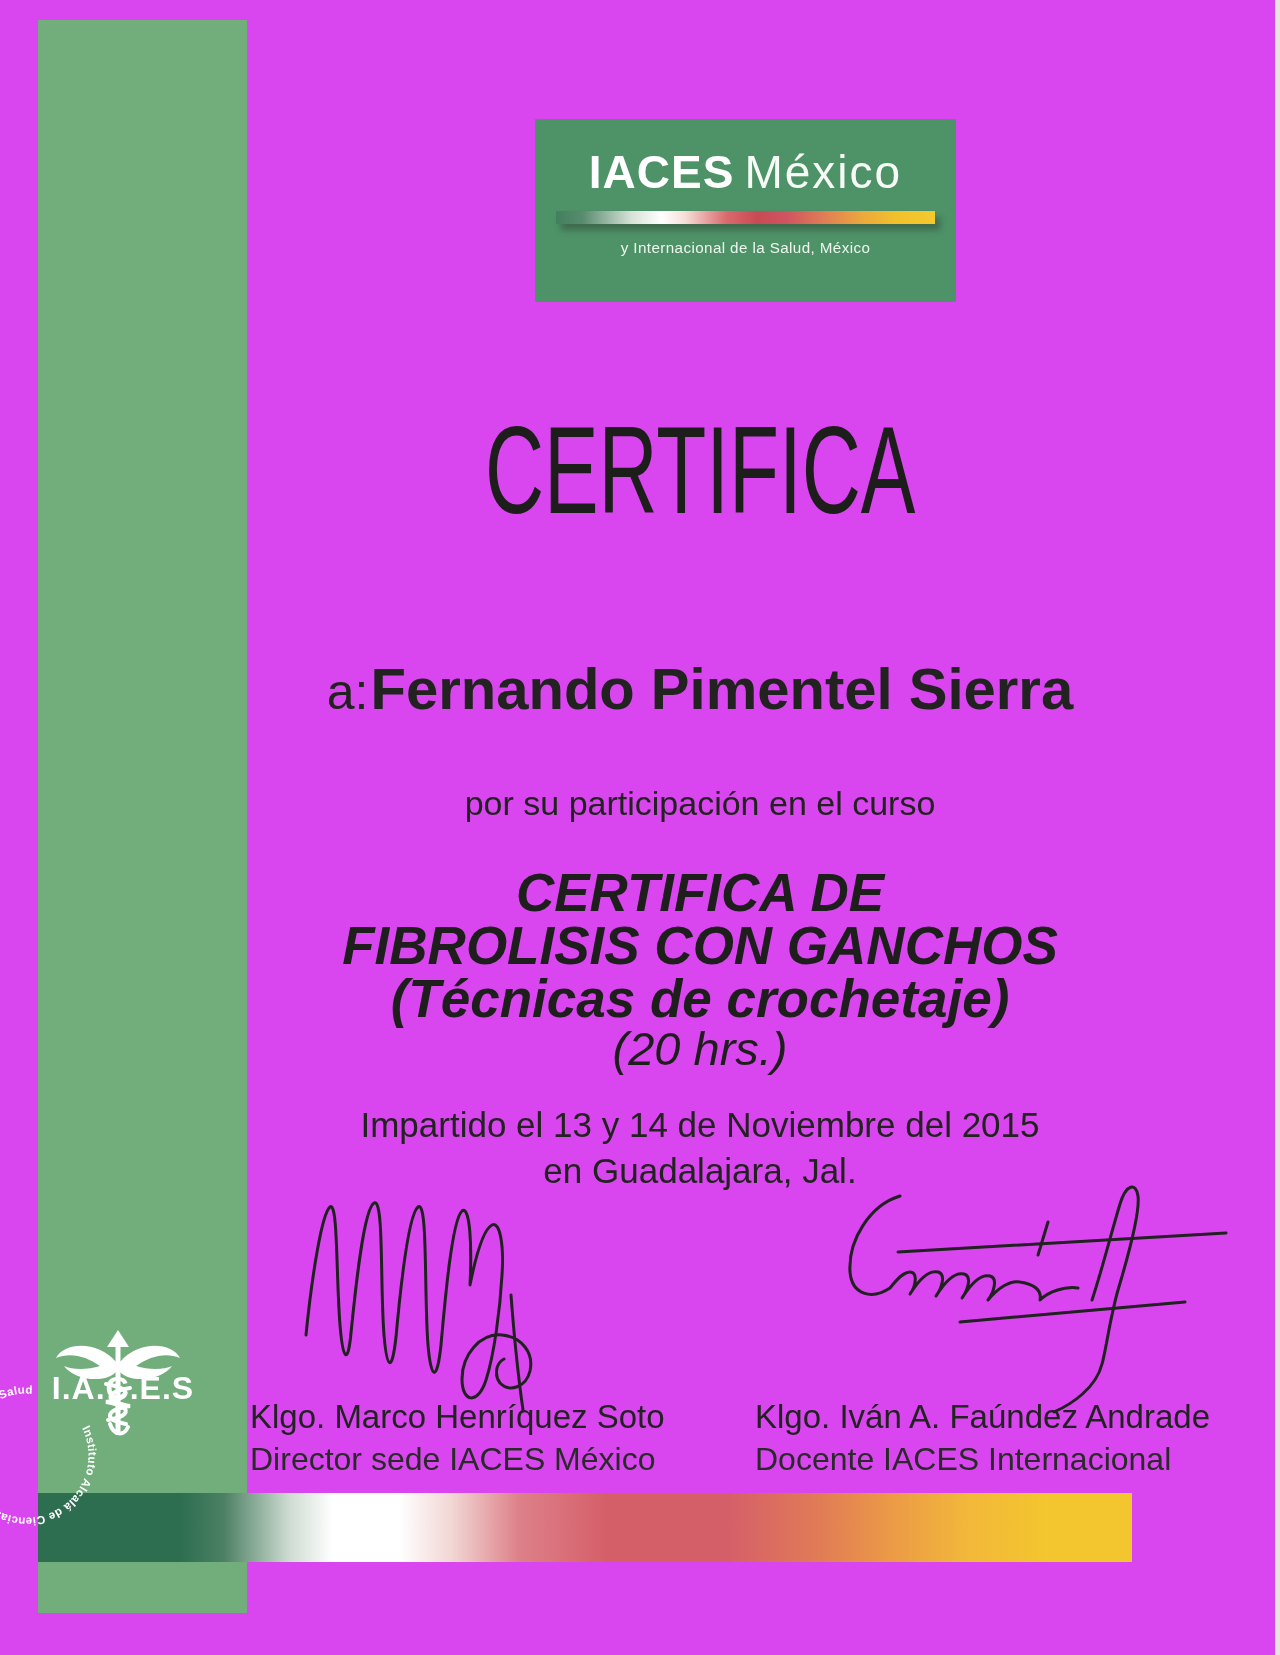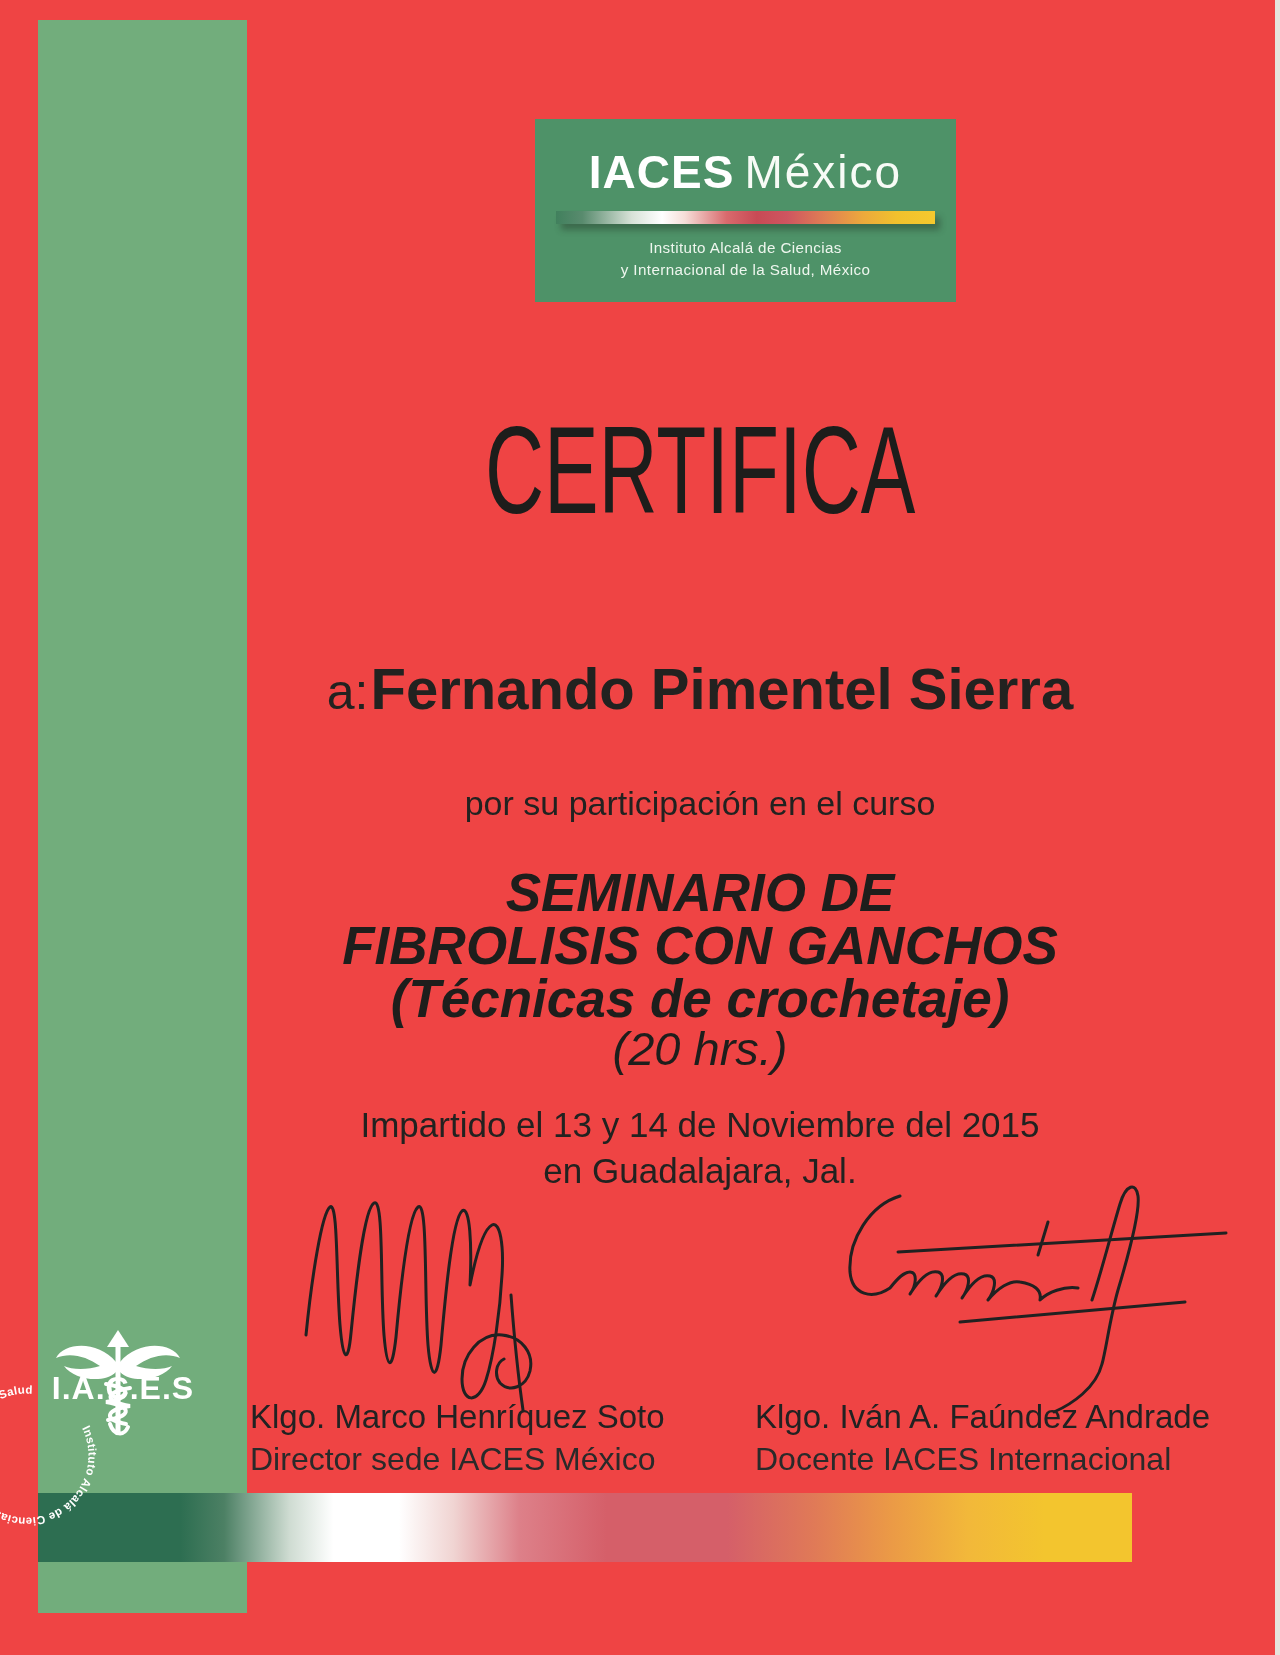--- a/index.html
+++ b/index.html
@@ -1,20 +1,20 @@
 <!DOCTYPE html>
 <html><head>
 <meta charset="utf-8">
 <style>
   html,body{margin:0;padding:0;background:#d8d6d0;}
   #page{
     position:relative;
     width:1280px;height:1655px;
     margin:0 auto;
-    background:#ef4444;
+    background:#d946ef;
     overflow:hidden;
     font-family:"Liberation Sans", sans-serif;
     color:#222220;
   }
   
   .left-bar{
     position:absolute;left:38px;top:20px;width:209px;height:1593px;
     background:#72ad7c;
   }
   
@@ -79,37 +79,36 @@
 
   <div class="left-bar"></div>
   <div class="bottom-band"></div>
 
   <div class="logo-box">
     <div class="brand-line">
       <span class="brand-bold">IACES</span><span class="brand-light">México</span>
     </div>
     <div class="logo-grad"></div>
     <div class="logo-sub">
-      <div>Instituto Alcalá de Ciencias</div>
       <div>y Internacional de la Salud, México</div>
     </div>
   </div>
 
   <div class="center-col certifica">
     <span class="squeeze">CERTIFICA</span>
   </div>
 
   <div class="center-col recipient">
     <span class="prefix">a:</span><span class="name">Fernando Pimentel Sierra</span>
   </div>
 
   <div class="center-col participation">por su participación en el curso</div>
 
   <div class="center-col course">
-    <div>SEMINARIO DE</div>
+    <div>CERTIFICA DE</div>
     <div>FIBROLISIS CON GANCHOS</div>
     <div>(Técnicas de crochetaje)</div>
     <div class="hours">(20 hrs.)</div>
   </div>
 
   <div class="center-col dates">
     <div>Impartido el 13 y 14 de Noviembre del 2015</div>
     <div>en Guadalajara, Jal.</div>
   </div>
 

